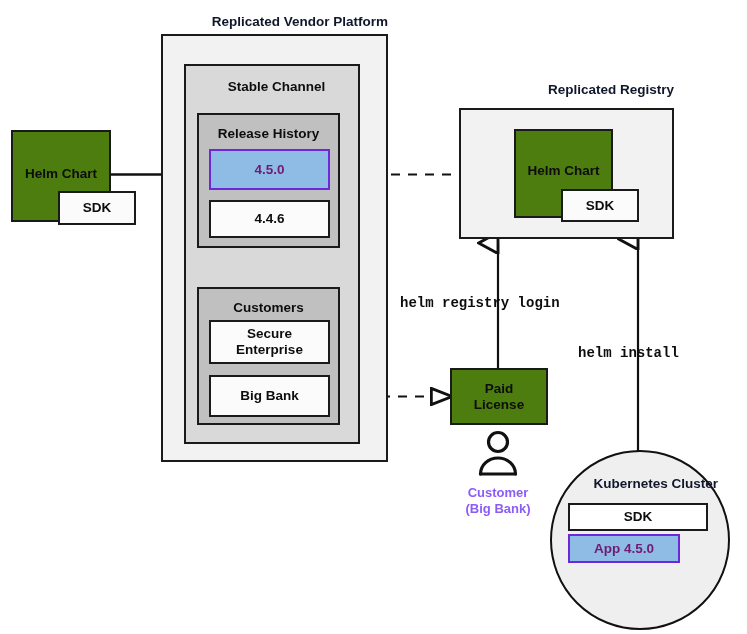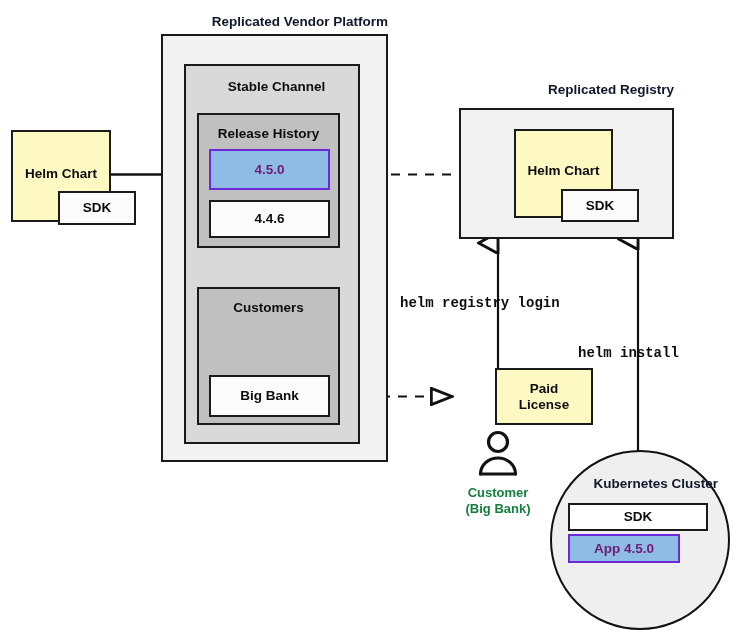--- a/index.html
+++ b/index.html
@@ -42,21 +42,21 @@
     right: 0;
     text-align: center;
     font-weight: bold;
     color: #0d0d0d;
   }
 
   .fill-outer   { background: #f2f2f2; }
   .fill-mid     { background: #d9d9d9; }
   .fill-inner   { background: #c0c0c0; }
   .fill-white   { background: #fbfbfb; }
-  .fill-gray    { background: #fef9c3; }
+  .fill-gray    { background: #4d7c0f; }
 
   .blue-box {
     background: #8fbce5;
     border: 2px solid #6d28d9;
     color: #701a75;
     display: flex;
     align-items: center;
     justify-content: center;
     font-weight: bold;
   }
@@ -78,21 +78,21 @@
     color: #0d0d0d;
     white-space: nowrap;
     letter-spacing: 0px;
   }
 
   .caption {
     position: absolute;
     text-align: center;
     font-weight: bold;
     font-size: 13px;
-    color: #15803d;
+    color: #8b5cf6;
     line-height: 1.25;
     white-space: nowrap;
   }
 
   svg.overlay {
     position: absolute;
     left: 0;
     top: 0;
     width: 747px;
     height: 634px;
@@ -159,41 +159,45 @@
   </div>
 
   <div class="abs box fill-white" style="left:209px; top:200px; width:121px; height:38px; font-size:13.5px;justify-content:center;">
     <span>4.4.6</span>
   </div>
 
   <div class="abs container-box fill-inner" style="left:197px; top:287px; width:143px; height:138px;">
     <div class="container-title" style="top:11px; font-size:13.5px;">Customers</div>
   </div>
 
+  <div class="abs box fill-white" style="left:209px; top:320px; width:121px; height:44px; font-size:13.5px; flex-direction:column;">
+    <span>Secure</span>
+    <span>Enterprise</span>
+  </div>
 
   <div class="abs box fill-white" style="left:209px; top:375px; width:121px; height:42px; font-size:13.5px;">
     <span>Big Bank</span>
   </div>
 
   <div class="title-label" style="left:459px; top:82px; width:215px;">Replicated Registry</div>
 
   <div class="abs container-box fill-outer" style="left:459px; top:108px; width:215px; height:131px;"></div>
 
   <div class="abs box fill-gray" style="left:514px; top:129px; width:99px; height:89px; font-size:13.5px;">
     <span style="position:absolute; left:0; right:0; top:32px;">Helm Chart</span>
   </div>
   <div class="abs box fill-white" style="left:561px; top:189px; width:78px; height:33px; font-size:13.5px;">
     <span>SDK</span>
   </div>
 
   <div class="mono-label" style="left:400px; top:295px;">helm registry login</div>
 
   <div class="mono-label" style="left:578px; top:345px;">helm install</div>
 
-  <div class="abs box fill-gray" style="left:450px; top:368px; width:98px; height:57px; font-size:13.5px; flex-direction:column;margin-left:45px;">
+  <div class="abs box fill-gray" style="left:450px; top:368px; width:98px; height:57px; font-size:13.5px; flex-direction:column;">
     <span>Paid</span>
     <span>License</span>
   </div>
 
   <svg class="abs" style="left:472px; top:430px; width:52px; height:52px;" viewBox="0 0 52 52">
     <circle cx="26" cy="12" r="9.5" fill="none" stroke="#111111" stroke-width="3.2"></circle>
     <path d="M8.5,44 A17.5,16 0 0 1 43.5,44" fill="none" stroke="#111111" stroke-width="3.2" stroke-linecap="round"></path>
     <line x1="8.5" y1="44" x2="43.5" y2="44" stroke="#111111" stroke-width="3.2" stroke-linecap="round"></line>
   </svg>
 

